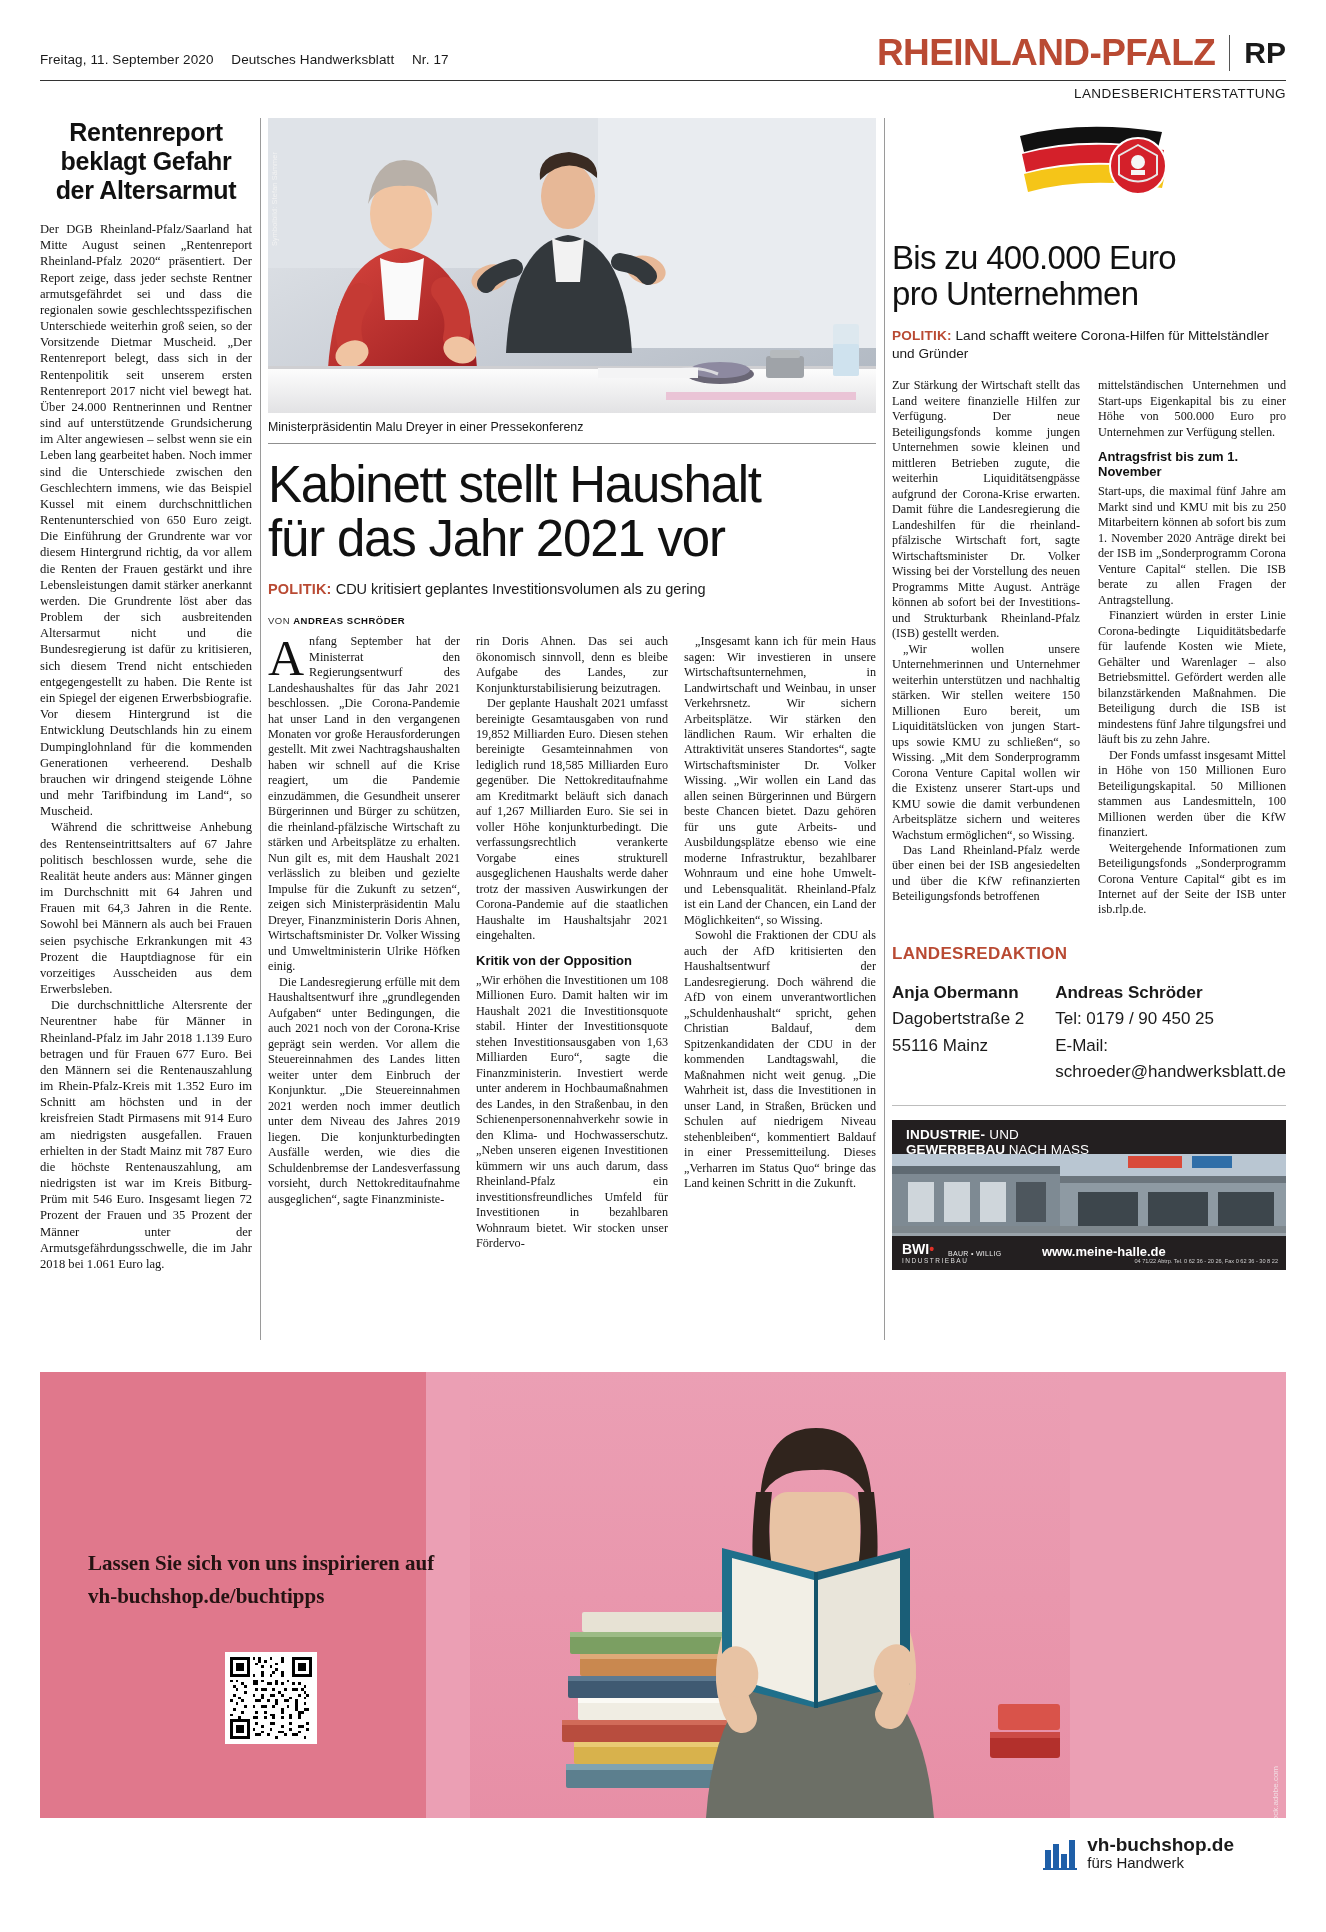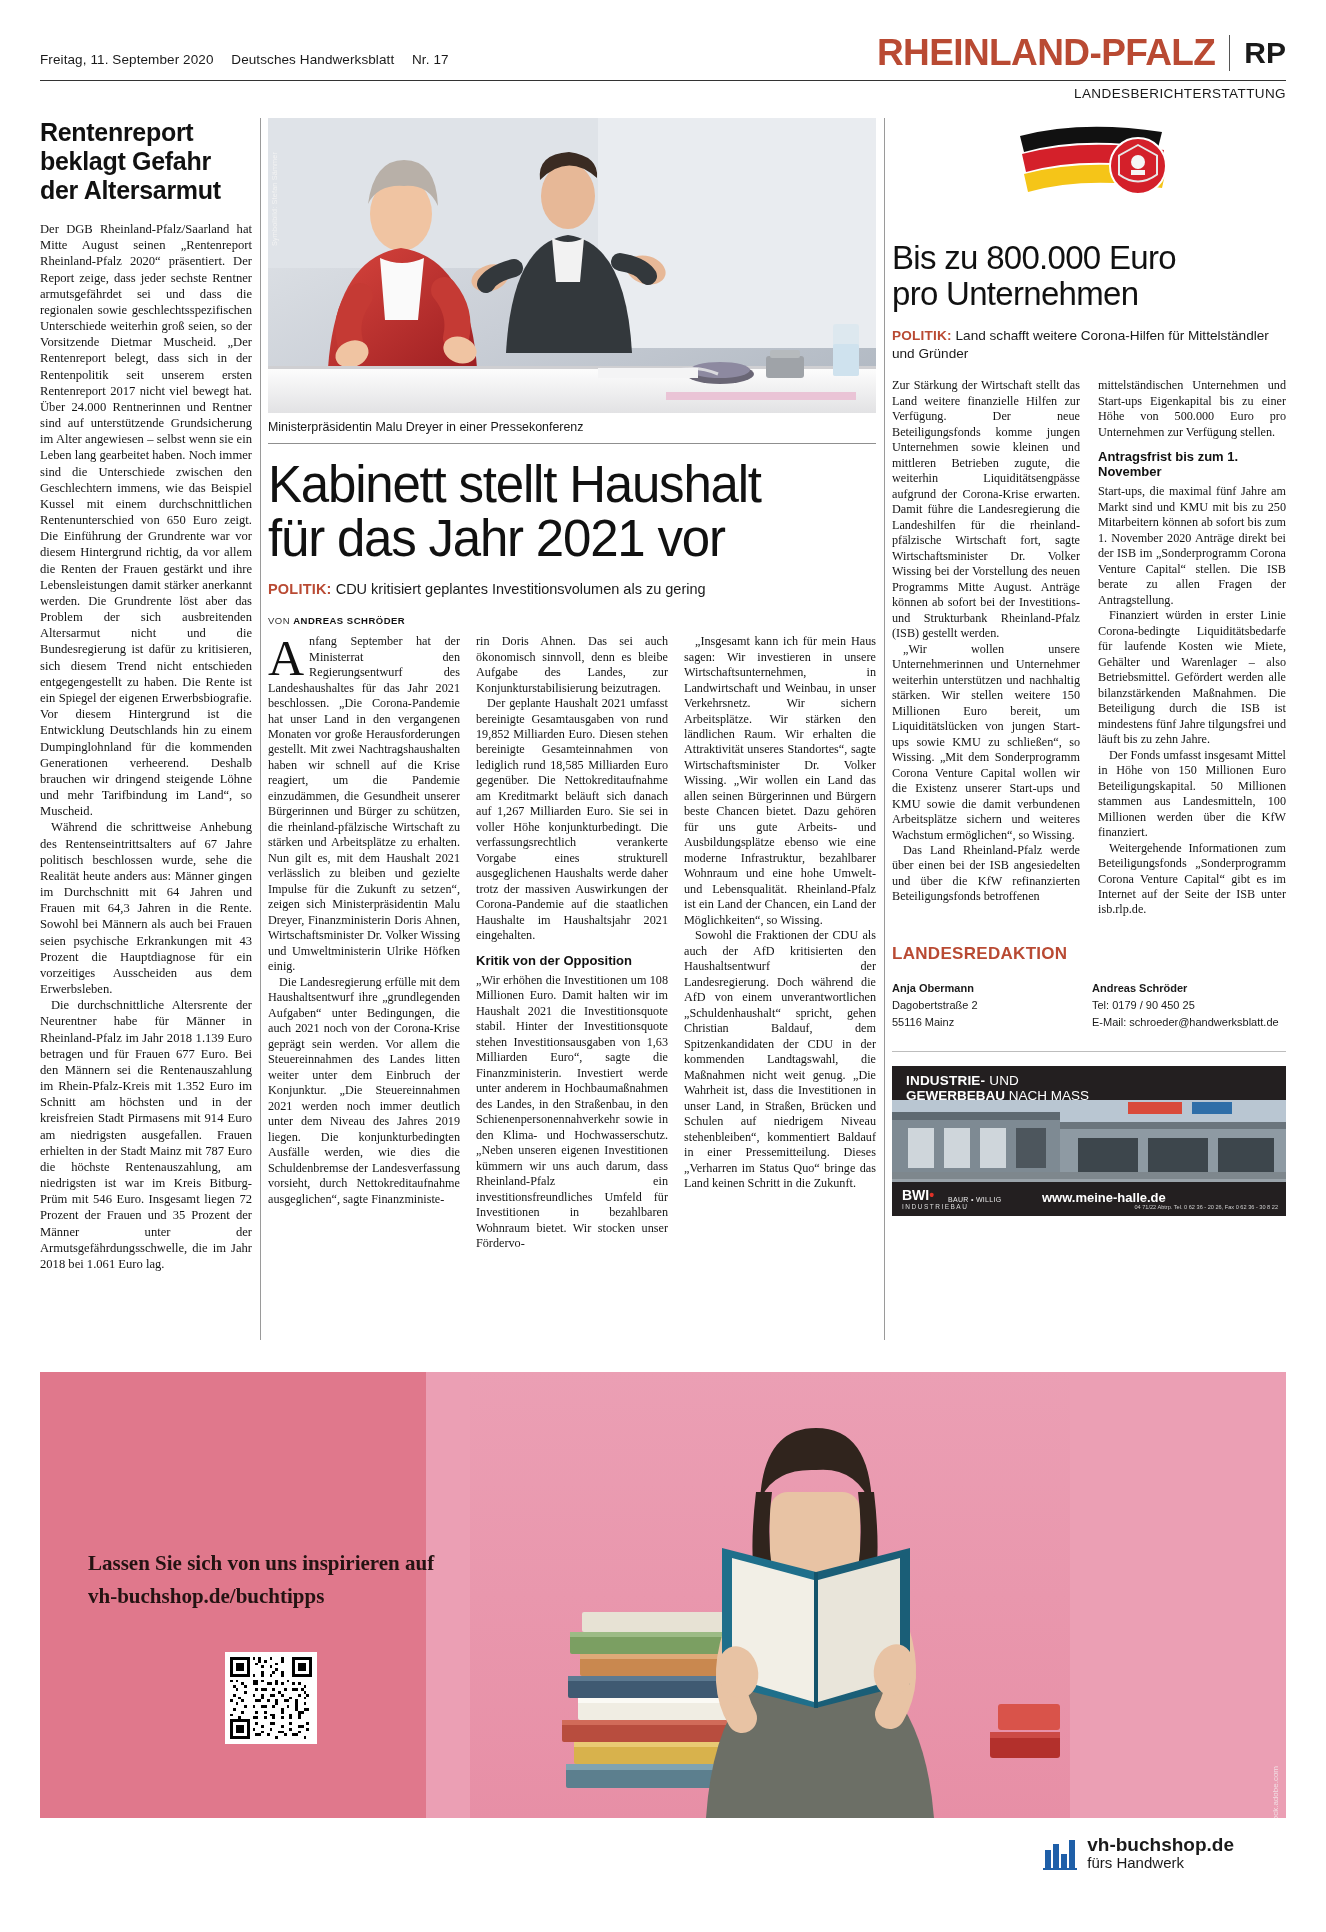--- a/index.html
+++ b/index.html
@@ -54,21 +54,21 @@
   }
   .col-rule { position:absolute; top:0; width:1px; background:#9a9a9a; }
 
   
   .left-col {
     position:absolute; left:0; top:0; width:212px; height:1222px;
   }
   .lead-head {
     font-family:"Liberation Sans", sans-serif;
     font-weight:700; font-size:25px; line-height:1.16;
-    letter-spacing:-0.3px; margin:0 0 16px 0; color:#111;
+    letter-spacing:-0.3px; margin:0 0 16px 0; color:#111;text-align:center;
   }
   .serif-body {
     font-family:"Liberation Serif", serif;
     font-size:12.6px; line-height:1.285;
     text-align:justify; hyphens:auto; -webkit-hyphens:auto;
     color:#141414;
   }
   .serif-body p { margin:0; text-indent:11px; }
   .serif-body p.first { text-indent:0; }
 
@@ -135,21 +135,21 @@
   .right-cols { display:flex; gap:18px; margin-top:16px; }
   .right-sub { width:188px; }
   .right-sub .serif-body { font-size:12.2px; line-height:1.27; }
 
   .red-head {
     font-family:"Liberation Sans", sans-serif;
     font-weight:700; font-size:17px; letter-spacing:0.3px;
     color:#b94a33; margin:0 0 16px 0;
   }
   .contact-grid { display:flex; gap:22px; }
-  .contact { font-family:"Liberation Sans", sans-serif; font-size:11px; line-height:1.55; color:#1a1a1a; }
+  .contact { font-family:"Liberation Sans", sans-serif; font-size:17px; line-height:1.55; color:#1a1a1a; }
   .contact .nm { font-weight:700; }
 
   .hr-thin { height:1px; background:#bdbdbd; width:100%; }
 
   
   .bwi-ad { position:relative; width:394px; height:150px; margin-top:14px; overflow:hidden; background:#6f7a83; }
   .bwi-top { position:absolute; left:0; top:0; width:100%; height:34px; background:#231f20; }
   .bwi-top-txt {
     position:absolute; left:14px; top:7px;
     font-family:"Liberation Sans", sans-serif; font-size:13.5px; color:#fff; letter-spacing:0.2px;
@@ -357,21 +357,21 @@
           <circle cx="126" cy="48" r="28" fill="#d4202a" stroke="#fff" stroke-width="2"></circle>
           <path d="M126 24 L148 36 L148 58 Q126 76 104 58 L104 36 Z" fill="#d4202a"></path>
           <path d="M126 26 L146 37 L146 57 Q126 72 106 57 L106 37 Z" fill="#e8e8e8"></path>
           <path d="M126 28 L144 38 L144 56 Q126 69 108 56 L108 38 Z" fill="#d4202a"></path>
           <circle cx="126" cy="44" r="7" fill="#f5f5f5"></circle>
           <path d="M119 52 h14 v5 h-14 z" fill="#f5f5f5"></path>
         </svg>
       </div>
 
       <h1 class="right-head">
-        <span>Bis zu 800.000 Euro</span><br>
+        <span>Bis zu 400.000 Euro</span><br>
         <span>pro Unternehmen</span>
       </h1>
 
       <div class="right-kicker">
         <b>POLITIK:</b>
         <span>Land schafft weitere Corona-Hilfen für Mittelständler und Gründer</span>
       </div>
 
       <div class="right-cols">
         <div class="right-sub">

